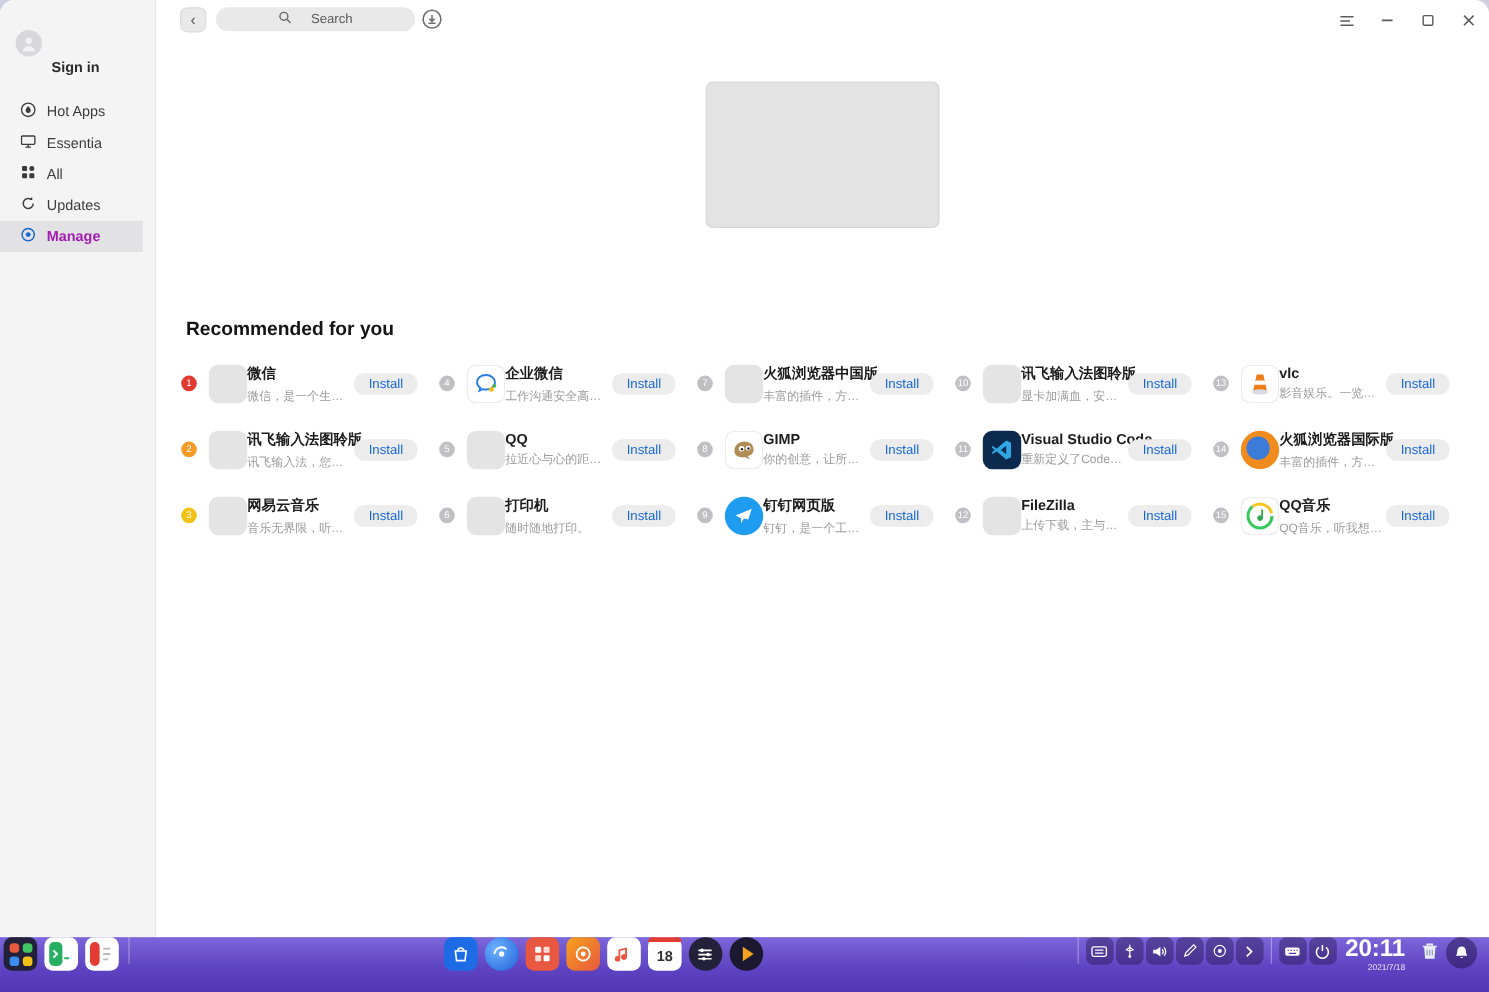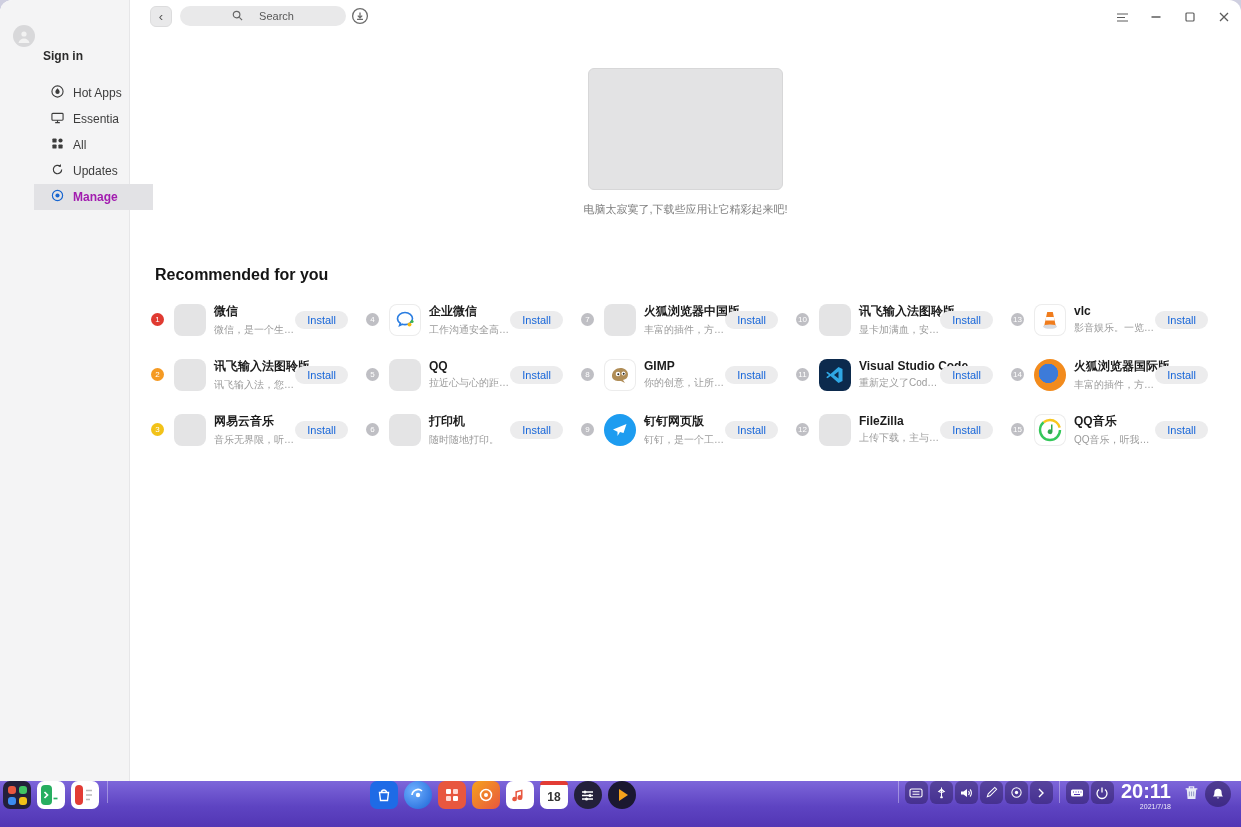--- a/index.html
+++ b/index.html
@@ -8,21 +8,21 @@
 
   
   .window { position:absolute; left:0; top:0; width:1241px; height:781px; background:#fff; border-radius:12px 12px 0 0; overflow:hidden; }
 
   
   .sidebar { position:absolute; left:0; top:0; width:130px; height:100%; background:#f4f4f5; border-right:1px solid #e6e6e8; border-radius:12px 0 0 0; }
   .signin { display:flex; align-items:center; gap:8px; padding:9px 0 9px 13px; cursor:pointer; }
   .avatar { width:22px; height:22px; border-radius:50%; background:#d8d8da; display:flex; align-items:center; justify-content:center; overflow:hidden; }
   .signin-label { font-size:12px; font-weight:bold; color:#2b2b2b;margin-top:40px; }
   .nav { margin-top:8px; }
-  .nav-item { display:flex; align-items:center; gap:9px; height:26px; padding-left:17px; font-size:12px; color:#3c3c3c; cursor:pointer;margin-left:34px; }
+  .nav-item { display:flex; align-items:center; gap:9px; height:26px; padding-left:17px; font-size:12px; color:#3c3c3c; cursor:pointer; }
   .nav-item svg { flex:0 0 auto; }
   .nav-item.active { background:#e2e2e5; color:#a21caf; font-weight:bold; width:119px; }
 
   
   .topbar { position:absolute; left:130px; top:0; width:1111px; height:34px; }
   .back-btn { position:absolute; left:20px; top:6px; width:22px; height:21px; background:#e9e9ea; border:1px solid #dcdcdd; border-radius:6px; display:flex; align-items:center; justify-content:center; color:#555; font-size:13px; cursor:pointer; }
   .search-pill { position:absolute; left:50px; top:6px; width:166px; height:20px; background:#e9e9ea; border-radius:10px; display:flex; align-items:center; justify-content:center; gap:16px; color:#585858; font-size:11px; cursor:text; }
   .dl-btn { position:absolute; left:221px; top:7px; width:18px; height:18px; cursor:pointer; }
   .winctl { position:absolute; right:8px; top:8px; display:flex; align-items:center; gap:16px; }
   .winctl .wbtn { width:18px; height:18px; display:flex; align-items:center; justify-content:center; color:#5c5c5c; cursor:pointer; }
@@ -35,21 +35,21 @@
   .rec-title { position:absolute; left:155px; top:266px; font-size:16px; font-weight:bold; color:#141414; }
   .grid { position:absolute; left:151px; top:292px; width:1080px; display:grid; grid-template-columns:repeat(5,215px); grid-auto-rows:55px; }
   .card { display:flex; align-items:center; }
   .badge { width:13px; height:13px; border-radius:50%; background:#bfbfc4; color:#fff; font-size:8px; display:flex; align-items:center; justify-content:center; flex:0 0 auto; }
   .badge.r1 { background:#e03a31; } .badge.r2 { background:#f59a23; } .badge.r3 { background:#f2c218; }
   .appicon { width:32px; height:32px; border-radius:8px; margin-left:10px; flex:0 0 auto; background:#e4e4e5; display:flex; align-items:center; justify-content:center; overflow:hidden; }
   .appicon.white { background:#fff; box-shadow:0 0 0 1px #ececec inset; }
   .appicon.vscode { background:#0c2a4d; }
   .appicon.dingtalk { background:#1d9cf0; border-radius:50%; }
   .appicon.firefox { background:radial-gradient(circle at 45% 45%, #3d7bd9 0 38%, #f28b1d 40% 75%, #e2570e 100%); border-radius:50%; }
-  .meta { margin-left:8px; min-width:0; }
+  .meta { min-width:0; }
   .appname { font-size:12px; font-weight:bold; color:#1c1c1c; white-space:nowrap; cursor:pointer; }
   .appsub { font-size:10px; color:#9b9b9b; margin-top:3px; white-space:nowrap; overflow:hidden; max-width:108px; text-overflow:ellipsis; }
   .install { margin-left:auto; margin-right:18px; background:#ececed; color:#1766d9; border:none; font-size:11px; padding:3px 12px; border-radius:9px; cursor:pointer; font-family:inherit; }
 
   
   .taskbar { position:absolute; left:0; bottom:0; width:1241px; height:46px; background:linear-gradient(180deg,#7d66da 0%,#5e44c2 55%,#5236b4 100%); display:flex; align-items:flex-start; }
   .dock-sep { width:1px; height:22px; background:rgba(255,255,255,.35); margin:0 5px; }
   .dicon { width:28px; height:28px; border-radius:7px; margin:0 3px; display:flex; align-items:center; justify-content:center; cursor:pointer; position:relative; }
   .tray-ic { width:23px; height:23px; border-radius:6px; margin:0 1px; background:rgba(25,12,60,.38); display:flex; align-items:center; justify-content:center; cursor:pointer; }
   .clock { color:#fff; text-align:right; margin:0 8px 0 6px; cursor:pointer; line-height:1; }
@@ -153,21 +153,20 @@
         </span>
       <span class="wbtn">
           <svg width="12" height="12" viewBox="0 0 12 12">
             <path d="M2 2l8 8M10 2l-8 8" stroke="#5c5c5c" stroke-width="1.3"></path>
           </svg>
         </span>
     </div>
   </div>
 
   <div class="empty-img"></div>
-  <div class="empty-caption">电脑太寂寞了,下载些应用让它精彩起来吧!</div>
 
   <div class="rec-title">Recommended for you</div>
 
   <div class="grid">
 
     <div class="card">
       <span class="badge r1">1</span>
       <span class="appicon"></span>
       <div class="meta">
           <div class="appname">微信</div>

